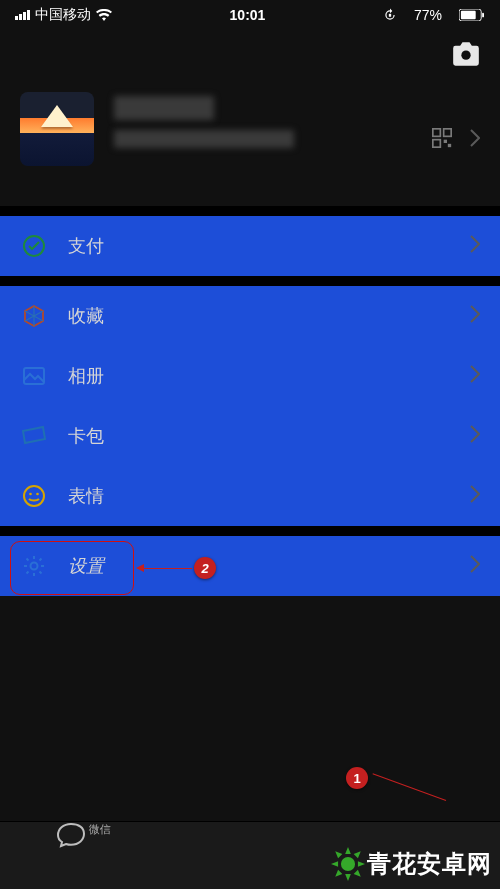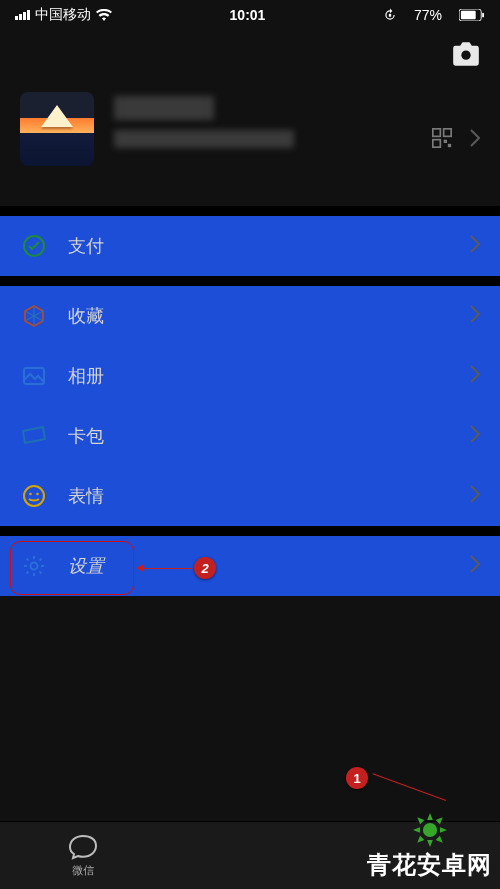--- a/index.html
+++ b/index.html
@@ -130,22 +130,22 @@
       left: 0;
       width: 100%;
       height: 68px;
       background: #1a1a1a;
       display: flex;
       border-top: 1px solid #000;
     }
     .bottom-tab {
       flex: 1;
       display: flex;
-      flex-direction: column;
-      align-items: center;
+      flex-direction: row;
+      align-items: flex-start;
       justify-content: center;
       gap: 3px;
       color: #aaa;
       font-size: 11px;
     }
     .watermark {
       position: absolute;
       right: 8px;
       bottom: 8px;
       text-align: right;
@@ -153,21 +153,20 @@
     }
     .watermark .brand {
       font-size: 24px;
       font-weight: bold;
       color: #fff;
       letter-spacing: 1px;
       display: flex;
       align-items: center;
       justify-content: flex-end;
       gap: 2px;
-      flex-direction: column;
     }
     .watermark .url { font-size: 13px; color: #bdbdbd; margin-top: 2px; }
     .chev svg, .chevron { color: #5a5a5a; }
     .anno1-group{
       position:absolute;
       right:132px;
       bottom:100px;
       display:flex;
       align-items:center;
     }

